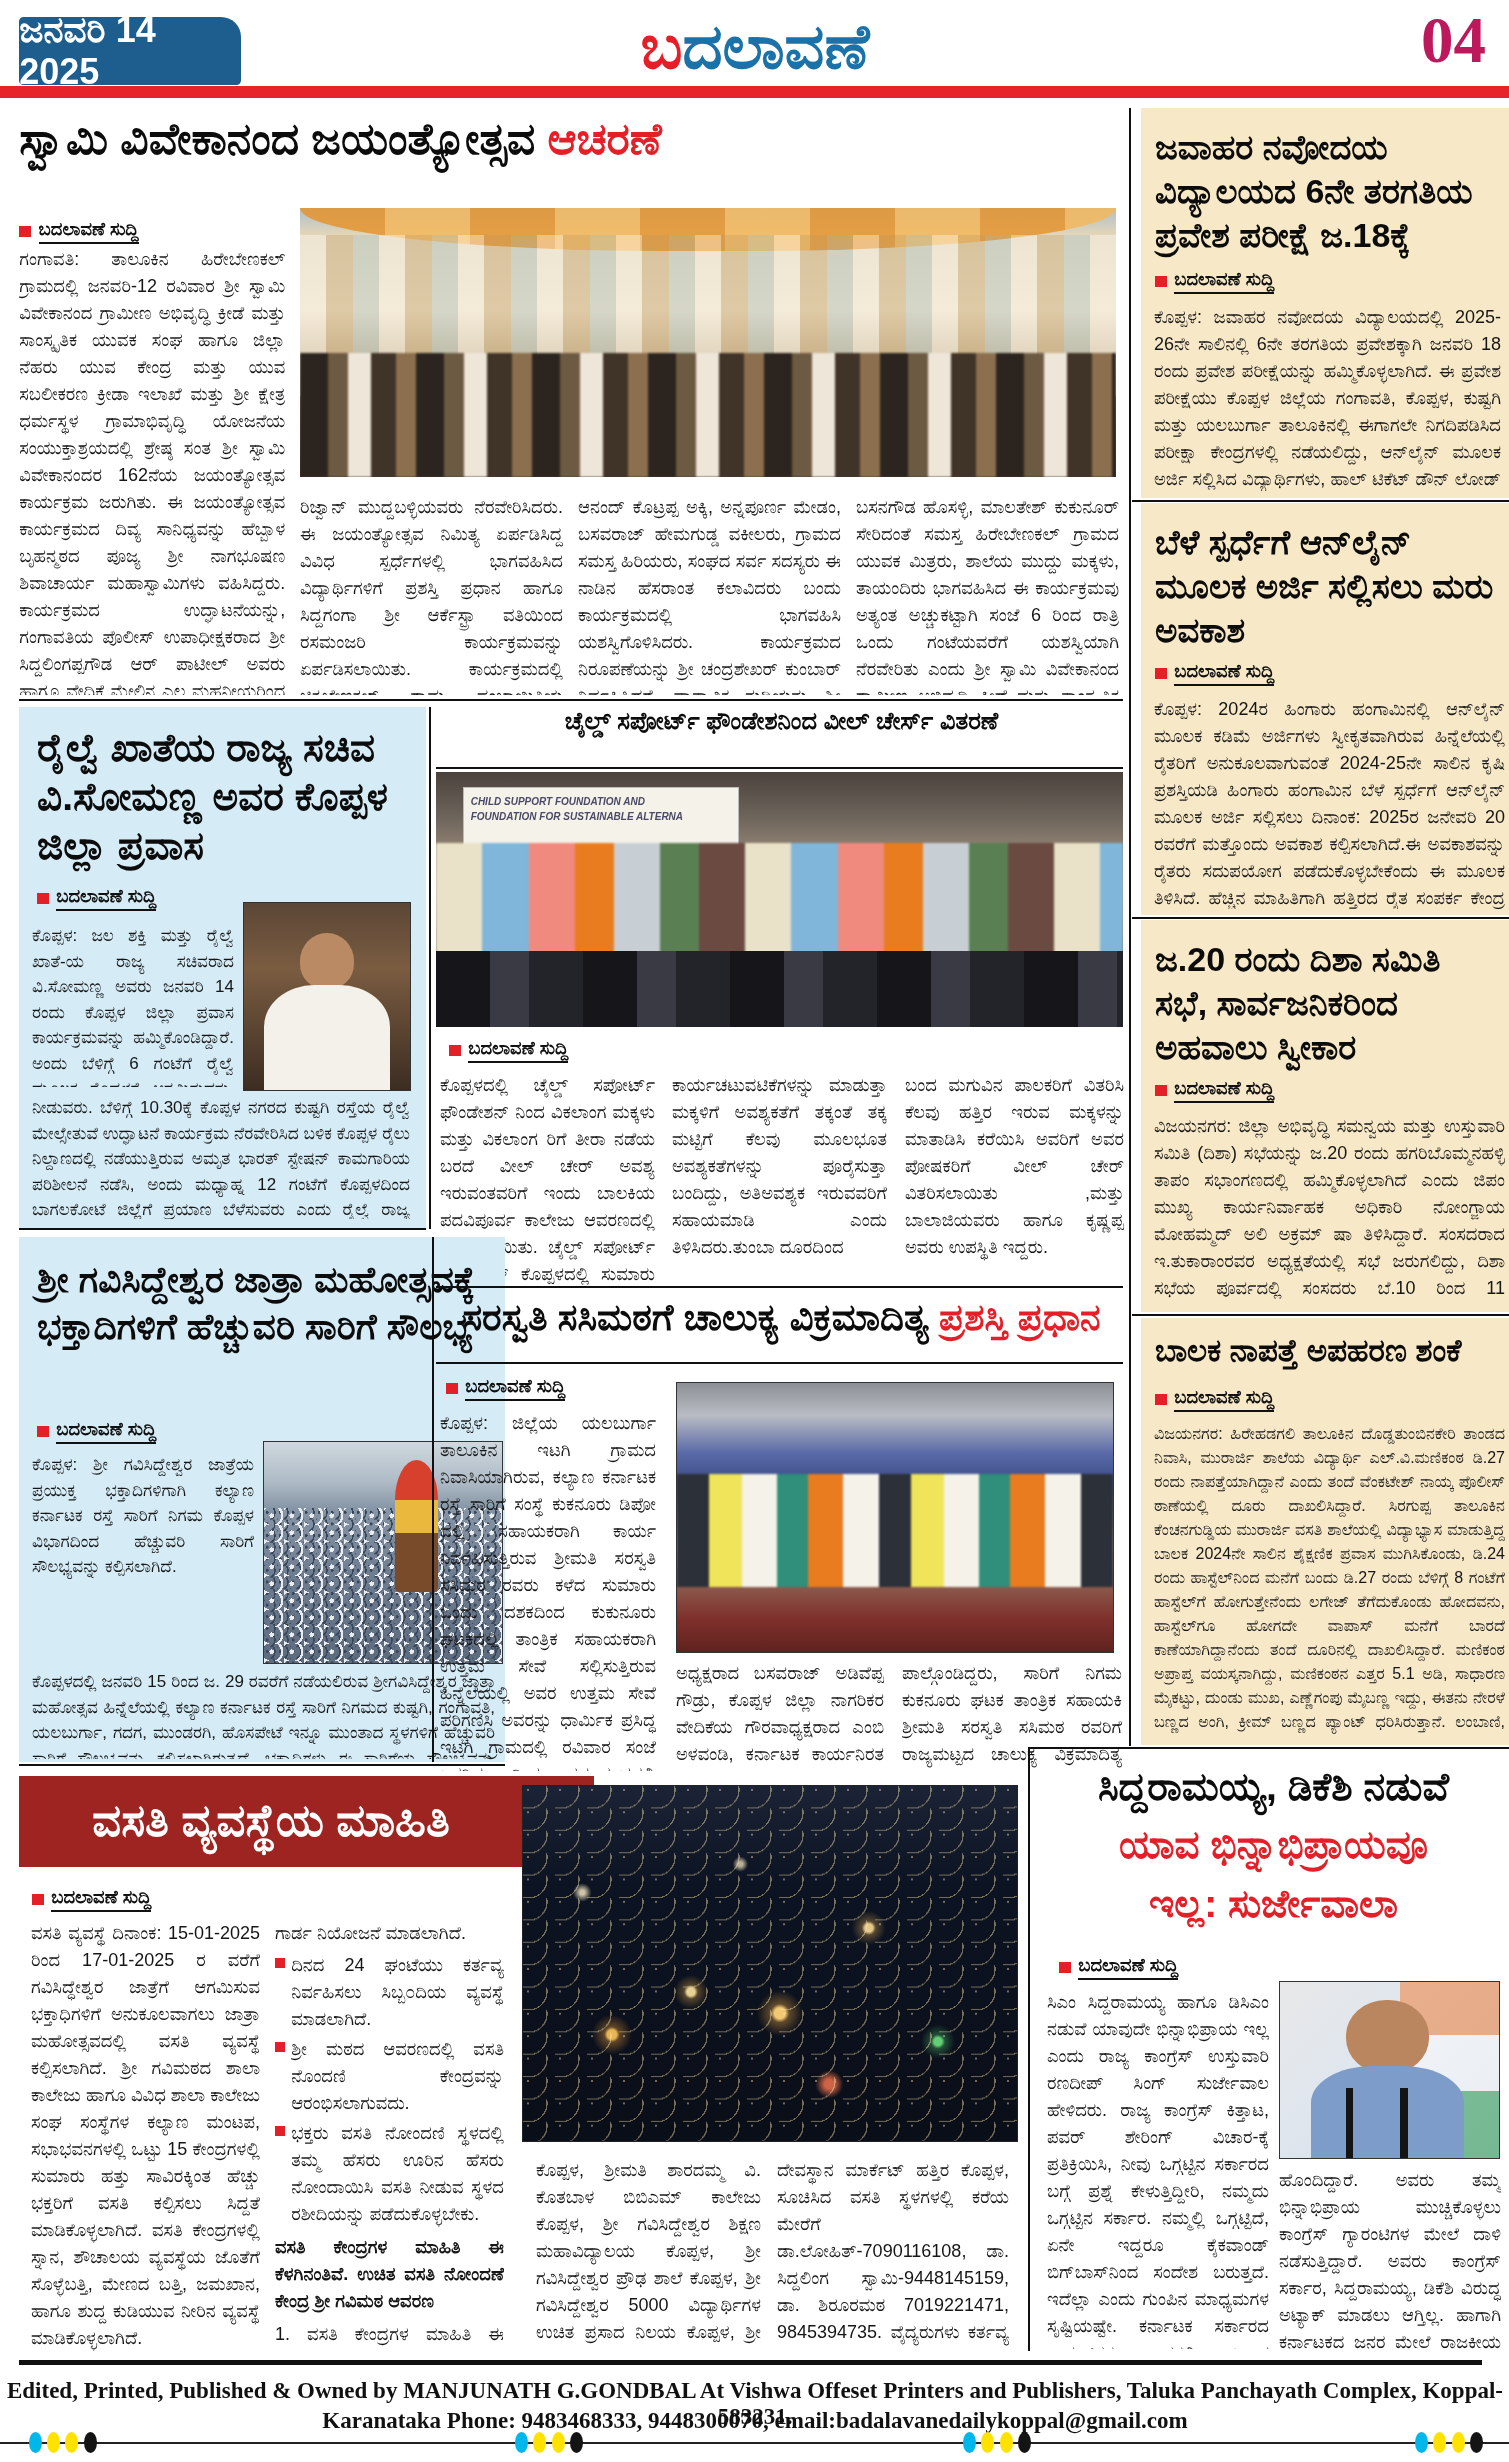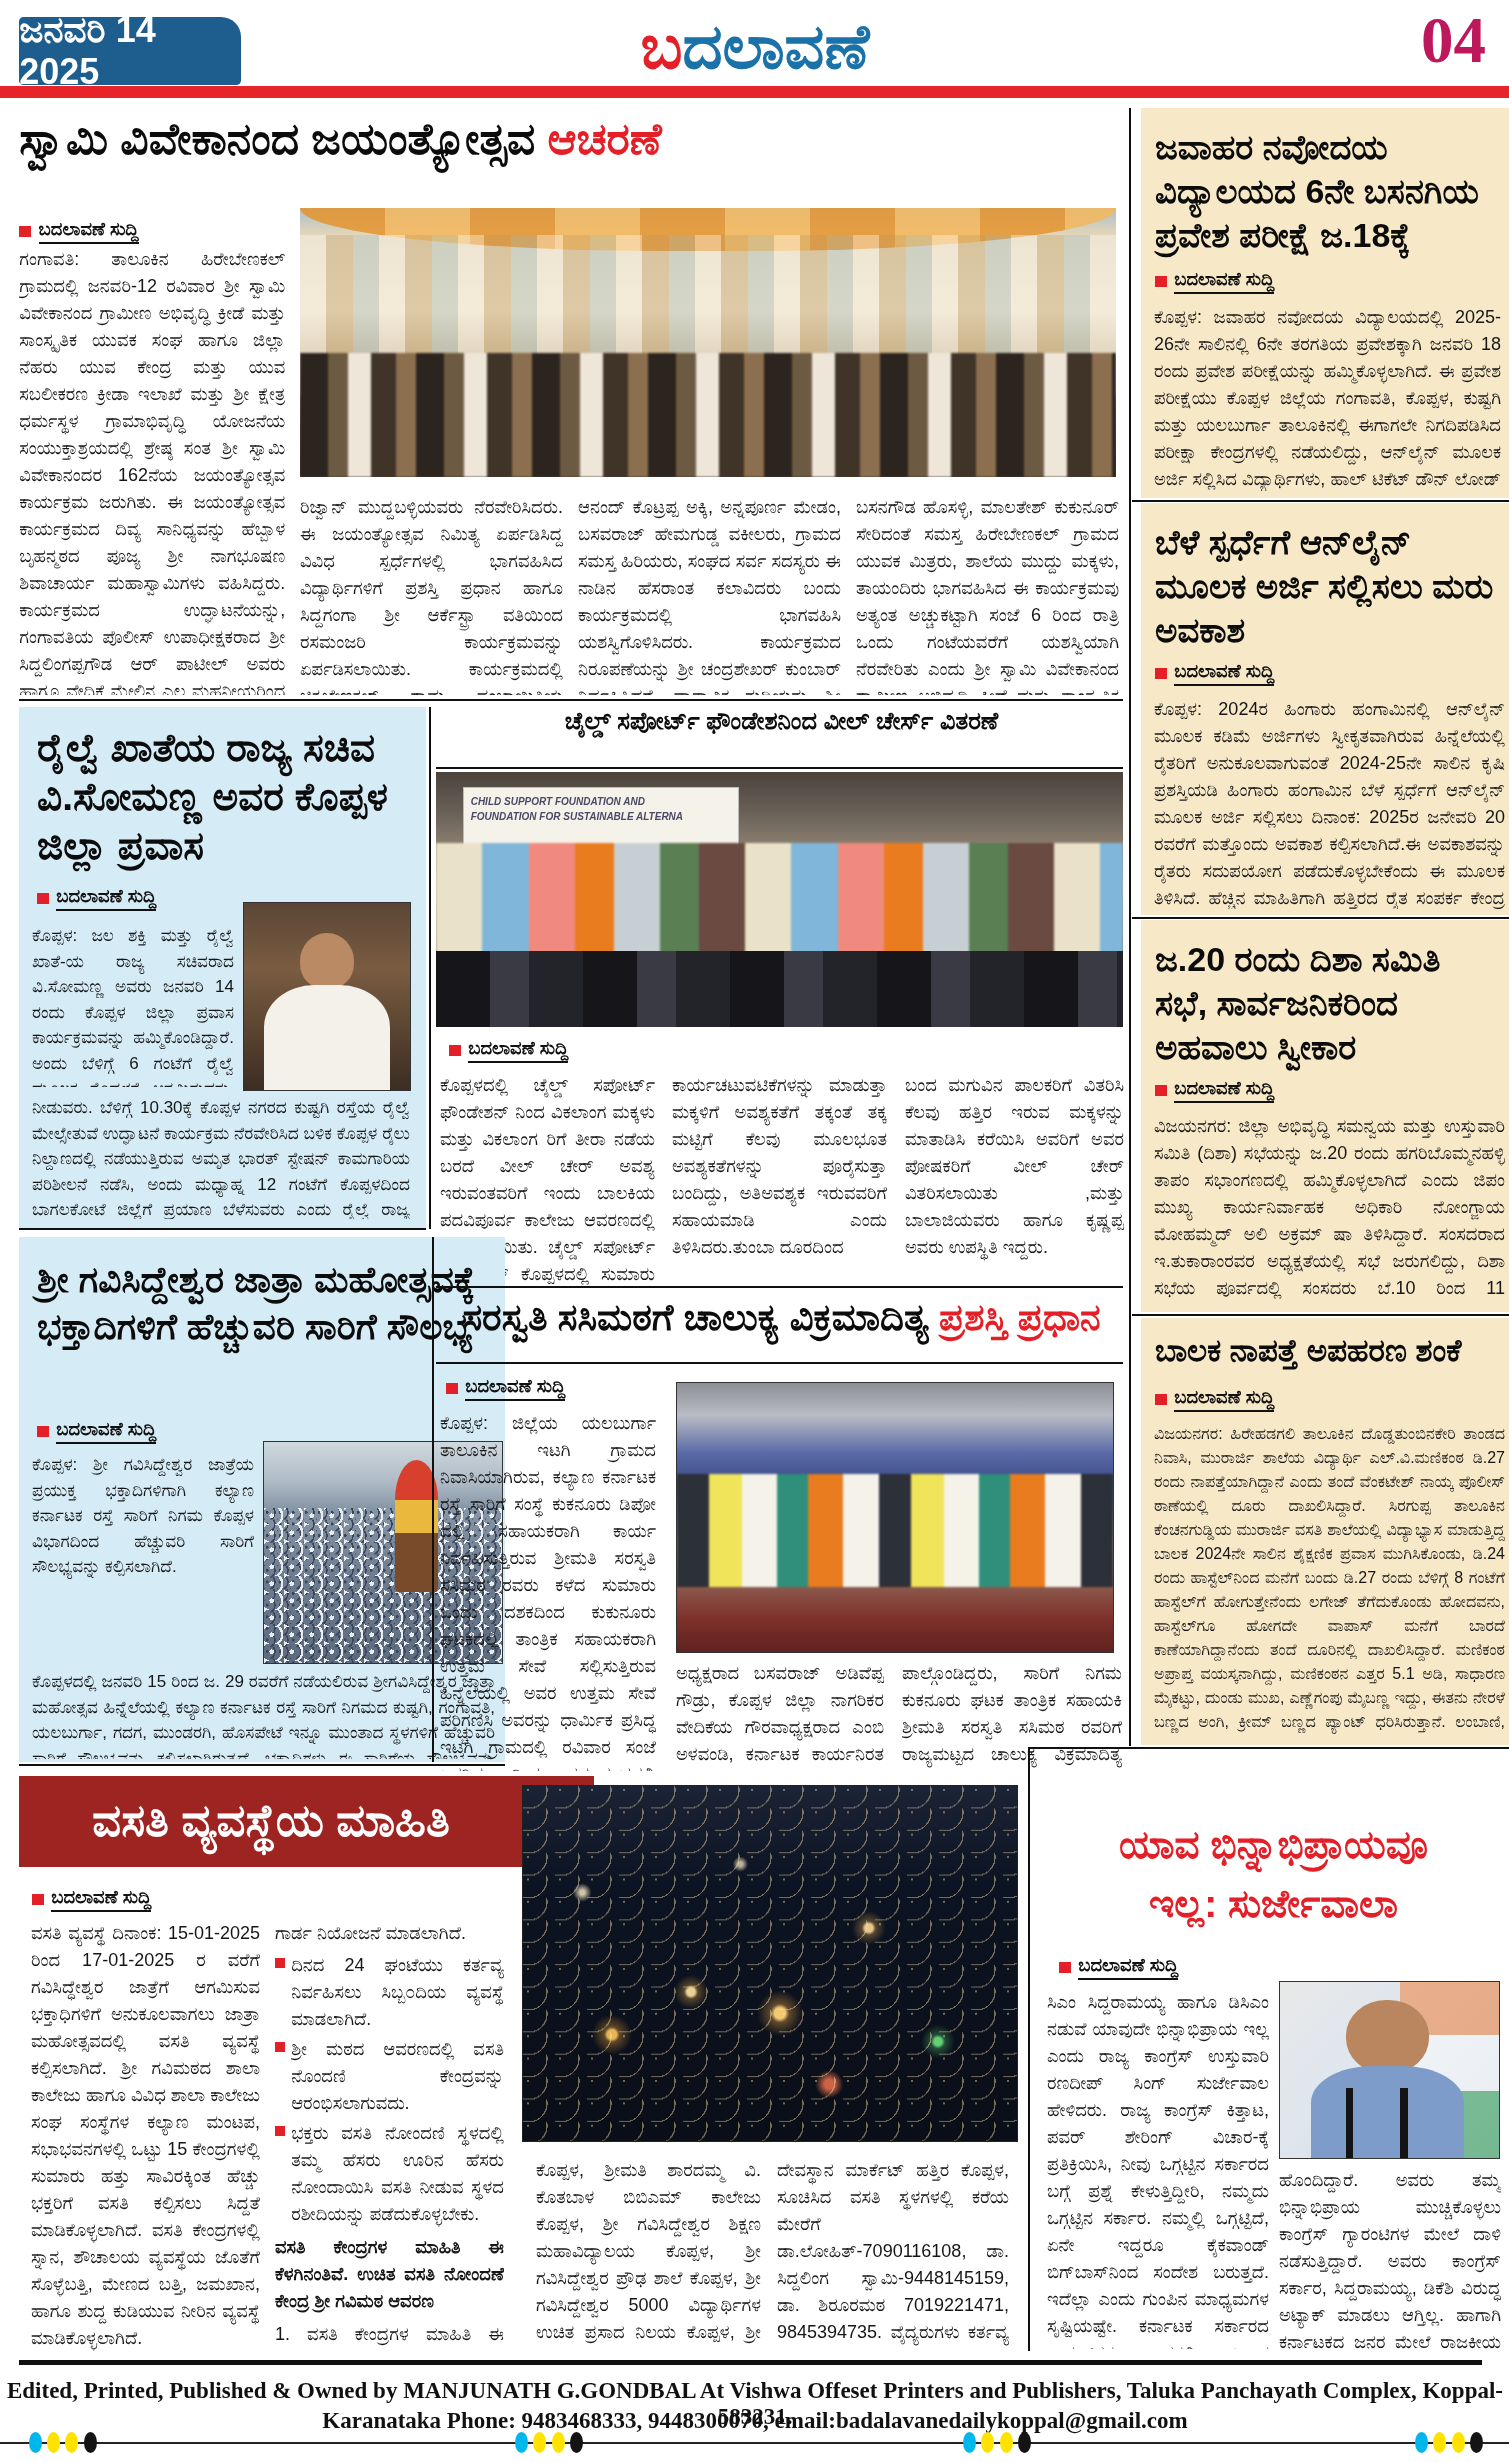--- a/index.html
+++ b/index.html
@@ -220,21 +220,21 @@
   <div id="night-photo" class="ph" style="left:522px;top:1785px;width:494px;height:355px;border:1.5px solid #222;">
     <div class="glow"></div>
     <div class="speck"></div>
   </div>
   <div class="abs bt" style="left:536px;top:2157px;width:225px;height:193px;">ಕೊಪ್ಪಳ, ಶ್ರೀಮತಿ ಶಾರದಮ್ಮ ವಿ. ಕೊತಬಾಳ ಬಿಬಿಎಮ್ ಕಾಲೇಜು ಕೊಪ್ಪಳ, ಶ್ರೀ ಗವಿಸಿದ್ದೇಶ್ವರ ಶಿಕ್ಷಣ ಮಹಾವಿದ್ಯಾಲಯ ಕೊಪ್ಪಳ, ಶ್ರೀ ಗವಿಸಿದ್ದೇಶ್ವರ ಪ್ರೌಢ ಶಾಲೆ ಕೊಪ್ಪಳ, ಶ್ರೀ ಗವಿಸಿದ್ದೇಶ್ವರ 5000 ವಿದ್ಯಾರ್ಥಿಗಳ ಉಚಿತ ಪ್ರಸಾದ ನಿಲಯ ಕೊಪ್ಪಳ, ಶ್ರೀ ಶಿವಶಾಂತವೀರ ಪಬ್ಲಿಕ್ ಶಾಲೆ ಕೊಪ್ಪಳ, ಶ್ರೀ ಕೇತೆಶ್ವರ ಕಲ್ಯಾಣ ಮಂಟಪ ಕೊಪ್ಪಳ: ಮಾಸ್ತಿ ಪಬ್ಲಿಕ್ ಸ್ಕೂಲ, ಭಾವಸಾರ ಕ್ಷತ್ರಿಯ ಸಮಾಜ ಪಾಂಡುರಂಗ</div>
   <div class="abs bt" style="left:777px;top:2157px;width:232px;height:193px;">ದೇವಸ್ಥಾನ ಮಾರ್ಕೆಟ್ ಹತ್ತಿರ ಕೊಪ್ಪಳ, ಸೂಚಿಸಿದ ವಸತಿ ಸ್ಥಳಗಳಲ್ಲಿ ಕರೆಯ ಮೇರೆಗೆ ಡಾ.ಲೋಹಿತ್-7090116108, ಡಾ. ಸಿದ್ದಲಿಂಗ ಸ್ವಾಮಿ-9448145159, ಡಾ. ಶಿರೂರಮಠ 7019221471, 9845394735. ವೈದ್ಯರುಗಳು ಕರ್ತವ್ಯ ವಿರ್ವಹಿಸುವರು. ವಸತಿ ಕುರಿತಂತೆ ಹೆಚ್ಚಿನ ಮಾಹಿತಿಗಾಗಿ 9242181322, 8310525457, 9980288871, ಸಂಪರ್ಕಿಸಲು ಗವಿಮಠದ ಪ್ರಕಟಣೆ ತಿಳಿಸಿದೆ.</div>
 
   <div class="abs vr" style="left:1129px;top:108px;width:2.3px;height:1638px;"></div>
 
   <div class="abs cream" style="left:1141px;top:108px;width:368px;height:390px;"></div>
-  <div class="abs h" style="left:1155px;top:125px;width:340px;font-size:34px;line-height:1.3;">ಜವಾಹರ ನವೋದಯ ವಿದ್ಯಾಲಯದ 6ನೇ ಬಸನಗಿಯ ಪ್ರವೇಶ ಪರೀಕ್ಷೆ ಜ.18ಕ್ಕೆ</div>
+  <div class="abs h" style="left:1155px;top:125px;width:340px;font-size:34px;line-height:1.3;">ಜವಾಹರ ನವೋದಯ ವಿದ್ಯಾಲಯದ 6ನೇ ತರಗತಿಯ ಪ್ರವೇಶ ಪರೀಕ್ಷೆ ಜ.18ಕ್ಕೆ</div>
   <div class="abs byline" style="left:1155px;top:269px;">
     <span class="sq"></span>
     <span class="txt">ಬದಲಾವಣೆ ಸುದ್ದಿ</span>
   </div>
   <div class="abs bt" style="left:1154px;top:304px;width:347px;height:187px;">ಕೊಪ್ಪಳ: ಜವಾಹರ ನವೋದಯ ವಿದ್ಯಾಲಯದಲ್ಲಿ 2025-26ನೇ ಸಾಲಿನಲ್ಲಿ 6ನೇ ತರಗತಿಯ ಪ್ರವೇಶಕ್ಕಾಗಿ ಜನವರಿ 18 ರಂದು ಪ್ರವೇಶ ಪರೀಕ್ಷೆಯನ್ನು ಹಮ್ಮಿಕೊಳ್ಳಲಾಗಿದೆ. ಈ ಪ್ರವೇಶ ಪರೀಕ್ಷೆಯು ಕೊಪ್ಪಳ ಜಿಲ್ಲೆಯ ಗಂಗಾವತಿ, ಕೊಪ್ಪಳ, ಕುಷ್ಟಗಿ ಮತ್ತು ಯಲಬುರ್ಗಾ ತಾಲೂಕಿನಲ್ಲಿ ಈಗಾಗಲೇ ನಿಗದಿಪಡಿಸಿದ ಪರೀಕ್ಷಾ ಕೇಂದ್ರಗಳಲ್ಲಿ ನಡೆಯಲಿದ್ದು, ಆನ್‌ಲೈನ್ ಮೂಲಕ ಅರ್ಜಿ ಸಲ್ಲಿಸಿದ ವಿದ್ಯಾರ್ಥಿಗಳು, ಹಾಲ್ ಟಿಕೆಟ್ ಡೌನ್ ಲೋಡ್ ಮಾಡಿಕೊಂಡು ಪರೀಕ್ಷೆಗೆ ಹಾಜರಾಹಬೇಕು ಎಂದು ಕುಕನೂರು ಜವಾಹರ ನವೋದಯ ವಿದ್ಯಾಲಯದ ಪ್ರಾಚಾರ್ಯರಾದ ಜಯಾ ಜೆ. ಅವರು ಪ್ರಕಟಣೆಯಲ್ಲಿ ತಿಳಿಸಿದ್ದಾರೆ.</div>
   <div class="abs hr" style="left:1132px;top:500px;width:378px;height:2.3px;"></div>
 
   <div class="abs cream" style="left:1141px;top:503px;width:368px;height:412px;"></div>
   <div class="abs h" style="left:1155px;top:520px;width:340px;font-size:34px;line-height:1.3;">ಬೆಳೆ ಸ್ಪರ್ಧೆಗೆ ಆನ್‌ಲೈನ್ ಮೂಲಕ ಅರ್ಜಿ ಸಲ್ಲಿಸಲು ಮರು ಅವಕಾಶ</div>
   <div class="abs byline" style="left:1155px;top:661px;">
@@ -256,20 +256,21 @@
   <div class="abs cream" style="left:1141px;top:1318px;width:368px;height:427px;"></div>
   <div class="abs h" style="left:1155px;top:1333px;width:347px;font-size:31px;">ಬಾಲಕ ನಾಪತ್ತೆ ಅಪಹರಣ ಶಂಕೆ</div>
   <div class="abs byline" style="left:1155px;top:1387px;">
     <span class="sq"></span>
     <span class="txt">ಬದಲಾವಣೆ ಸುದ್ದಿ</span>
   </div>
   <div class="abs bt" style="left:1154px;top:1422px;width:351px;height:315px;font-size:16px;">ವಿಜಯನಗರ: ಹಿರೇಹಡಗಲಿ ತಾಲೂಕಿನ ದೊಡ್ಡತುಂಬಿನಕೇರಿ ತಾಂಡದ ನಿವಾಸಿ, ಮುರಾರ್ಜಿ ಶಾಲೆಯ ವಿದ್ಯಾರ್ಥಿ ಎಲ್.ವಿ.ಮಣಿಕಂಠ ಡಿ.27 ರಂದು ನಾಪತ್ತೆಯಾಗಿದ್ದಾನೆ ಎಂದು ತಂದೆ ವೆಂಕಟೇಶ್ ನಾಯ್ಕ ಪೊಲೀಸ್ ಠಾಣೆಯಲ್ಲಿ ದೂರು ದಾಖಲಿಸಿದ್ದಾರೆ. ಸಿರಗುಪ್ಪ ತಾಲೂಕಿನ ಕೆಂಚನಗುಡ್ಡಿಯ ಮುರಾರ್ಜಿ ವಸತಿ ಶಾಲೆಯಲ್ಲಿ ವಿದ್ಯಾಭ್ಯಾಸ ಮಾಡುತ್ತಿದ್ದ ಬಾಲಕ 2024ನೇ ಸಾಲಿನ ಶೈಕ್ಷಣಿಕ ಪ್ರವಾಸ ಮುಗಿಸಿಕೊಂಡು, ಡಿ.24 ರಂದು ಹಾಸ್ಟೆಲ್‌ನಿಂದ ಮನೆಗೆ ಬಂದು ಡಿ.27 ರಂದು ಬೆಳಿಗ್ಗೆ 8 ಗಂಟೆಗೆ ಹಾಸ್ಟೆಲ್‌ಗೆ ಹೋಗುತ್ತೇನೆಂದು ಲಗೇಜ್ ತೆಗೆದುಕೊಂಡು ಹೋದವನು, ಹಾಸ್ಟೆಲ್‌ಗೂ ಹೋಗದೇ ವಾಪಾಸ್ ಮನೆಗೆ ಬಾರದೆ ಕಾಣೆಯಾಗಿದ್ದಾನೆಂದು ತಂದೆ ದೂರಿನಲ್ಲಿ ದಾಖಲಿಸಿದ್ದಾರೆ. ಮಣಿಕಂಠ ಅಪ್ರಾಪ್ತ ವಯಸ್ಕನಾಗಿದ್ದು, ಮಣಿಕಂಠನ ಎತ್ತರ 5.1 ಅಡಿ, ಸಾಧಾರಣ ಮೈಕಟ್ಟು, ದುಂಡು ಮುಖ, ಎಣ್ಣೆಗಂಪು ಮೈಬಣ್ಣ ಇದ್ದು, ಈತನು ನೇರಳೆ ಬಣ್ಣದ ಅಂಗಿ, ಕ್ರೀಮ್ ಬಣ್ಣದ ಪ್ಯಾಂಟ್ ಧರಿಸಿರುತ್ತಾನೆ. ಲಂಬಾಣಿ, ಕನ್ನಡ, ಹಿಂದಿ ಭಾಷೆಯನ್ನು ಬಲ್ಲವನಾಗಿದ್ದು, ಬಾಲಕನ ಬಗ್ಗೆ ಸುಳಿವು ಸಿಕ್ಕಲ್ಲಿ ಕಂಟ್ರೋಲ್ ರೂಂ 08394-200202, 9480805700, ಹಿರೇಹಡಗಲಿ ಪೊಲೀಸ್ ಸಬ್‌ಇನ್ಸ್‌ಪೆಕ್ಟರ್ -9480805781 ಸಂಪರ್ಕಿಸಲು ಪ್ರಕಟಣೆಯಲ್ಲಿ ತಿಳಿಸಿದ್ದಾರೆ.</div>
 
   <div class="abs hr" style="left:1028px;top:1747px;width:481px;height:2.3px;"></div>
   <div class="abs vr" style="left:1028px;top:1747px;width:2.3px;height:604px;"></div>
+  <div class="abs h center" style="left:1042px;top:1764px;width:463px;font-size:39px;">ಸಿದ್ದರಾಮಯ್ಯ, ಡಿಕೆಶಿ ನಡುವೆ</div>
   <div class="abs h center red" style="left:1042px;top:1822px;width:463px;font-size:39px;">ಯಾವ ಭಿನ್ನಾಭಿಪ್ರಾಯವೂ</div>
   <div class="abs h center red" style="left:1042px;top:1881px;width:463px;font-size:39px;">ಇಲ್ಲ: ಸುರ್ಜೇವಾಲಾ</div>
   <div class="abs byline" style="left:1059px;top:1955px;">
     <span class="sq"></span>
     <span class="txt">ಬದಲಾವಣೆ ಸುದ್ದಿ</span>
   </div>
   <div class="abs bt" style="left:1047px;top:1989px;width:222px;height:360px;">ಸಿಎಂ ಸಿದ್ದರಾಮಯ್ಯ ಹಾಗೂ ಡಿಸಿಎಂ ನಡುವೆ ಯಾವುದೇ ಭಿನ್ನಾಭಿಪ್ರಾಯ ಇಲ್ಲ ಎಂದು ರಾಜ್ಯ ಕಾಂಗ್ರೆಸ್ ಉಸ್ತುವಾರಿ ರಣದೀಪ್ ಸಿಂಗ್ ಸುರ್ಜೇವಾಲ ಹೇಳಿದರು. ರಾಜ್ಯ ಕಾಂಗ್ರೆಸ್ ಕಿತ್ತಾಟ, ಪವರ್ ಶೇರಿಂಗ್ ವಿಚಾರ-ಕ್ಕೆ ಪ್ರತಿಕ್ರಿಯಿಸಿ, ನೀವು ಒಗ್ಗಟ್ಟಿನ ಸರ್ಕಾರದ ಬಗ್ಗೆ ಪ್ರಶ್ನೆ ಕೇಳುತ್ತಿದ್ದೀರಿ, ನಮ್ಮದು ಒಗ್ಗಟ್ಟಿನ ಸರ್ಕಾರ. ನಮ್ಮಲ್ಲಿ ಒಗ್ಗಟ್ಟಿದೆ, ಏನೇ ಇದ್ದರೂ ಕೈಕವಾಂಡ್ ಬಿಗ್‌ಬಾಸ್‌ನಿಂದ ಸಂದೇಶ ಬರುತ್ತದೆ. ಇದೆಲ್ಲಾ ಎಂದು ಗುಂಪಿನ ಮಾಧ್ಯಮಗಳ ಸೃಷ್ಟಿಯಷ್ಟೇ. ಕರ್ನಾಟಕ ಸರ್ಕಾರದ ಗ್ಯಾರಂಟಿಗಳು ಜನರಲ್ಲಿ ವಿಶ್ವಾಸ ಮೂಡಿಸಿದೆ. ಆದರೆ ಬಿಜೆಪಿಯಲ್ಲಿ ಎಲ್ಲ ನಾಯಕರು ಭಿನ್ನಾಭಿಪ್ರಾಯ</div>
   <div id="sur-photo" class="ph" style="left:1279px;top:1981px;width:219px;height:176px;border:1.5px solid #333;">
     <div class="flag"></div>
     <div class="face"></div>

